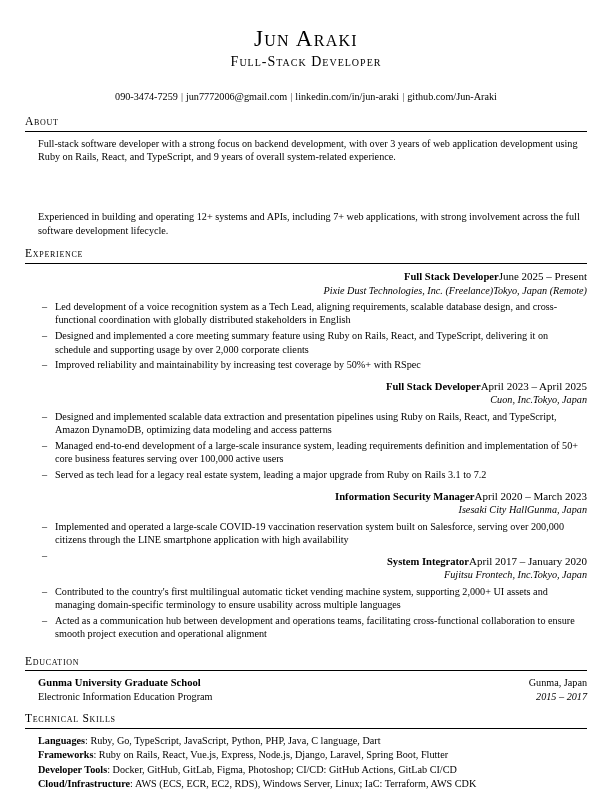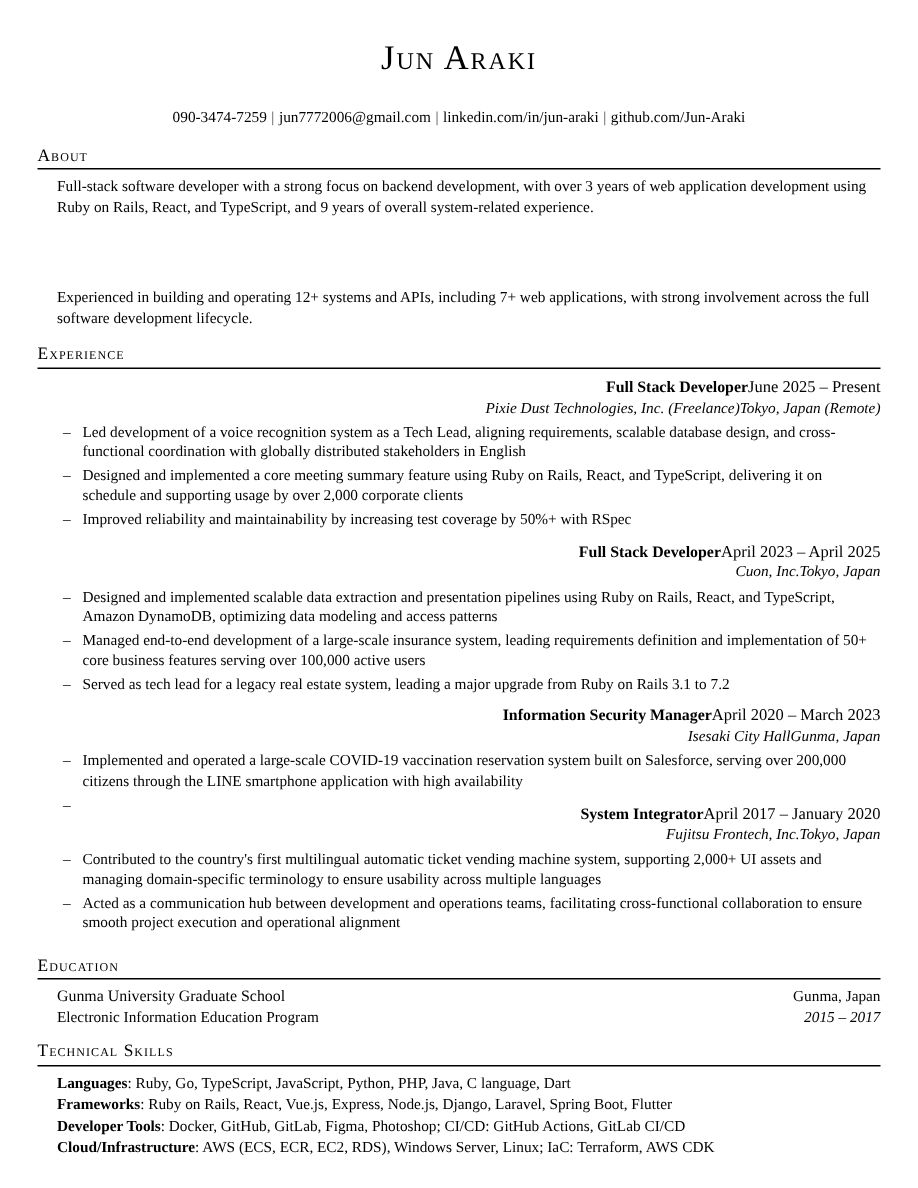--- a/index.html
+++ b/index.html
@@ -130,21 +130,21 @@
 
   
   .edu-row {
     display: flex;
     justify-content: space-between;
     align-items: baseline;
     line-height: 1.3;
   }
   .edu-school {
     font-size: 10.6px;
-    font-weight: normal;
+    font-weight: bold;
   }
   .edu-loc { font-size: 10.2px; }
   .edu-program {
     font-size: 10.2px;
   }
   .edu-years {
     font-size: 10.2px;
     font-style: italic;
   }
 
@@ -160,20 +160,21 @@
   .gap-edu     { height: 11px; }
   .gap-skills  { height: 9px; }
 </style>
 </head>
 <body>
 
 <div class="page">
 
   <div class="header">
     <div class="name">Jun Araki</div>
+    <div class="subtitle">Full-Stack Developer</div>
     <div class="contact">
       <span>090-3474-7259</span><span class="sep">|</span><span>jun7772006@gmail.com</span><span class="sep">|</span><span>linkedin.com/in/jun-araki</span><span class="sep">|</span><span>github.com/Jun-Araki</span>
     </div>
   </div>
 
   <div class="gap-about"></div>
 
   <div class="section">
     <div class="section-title">About</div>
     <div class="rule"></div>

